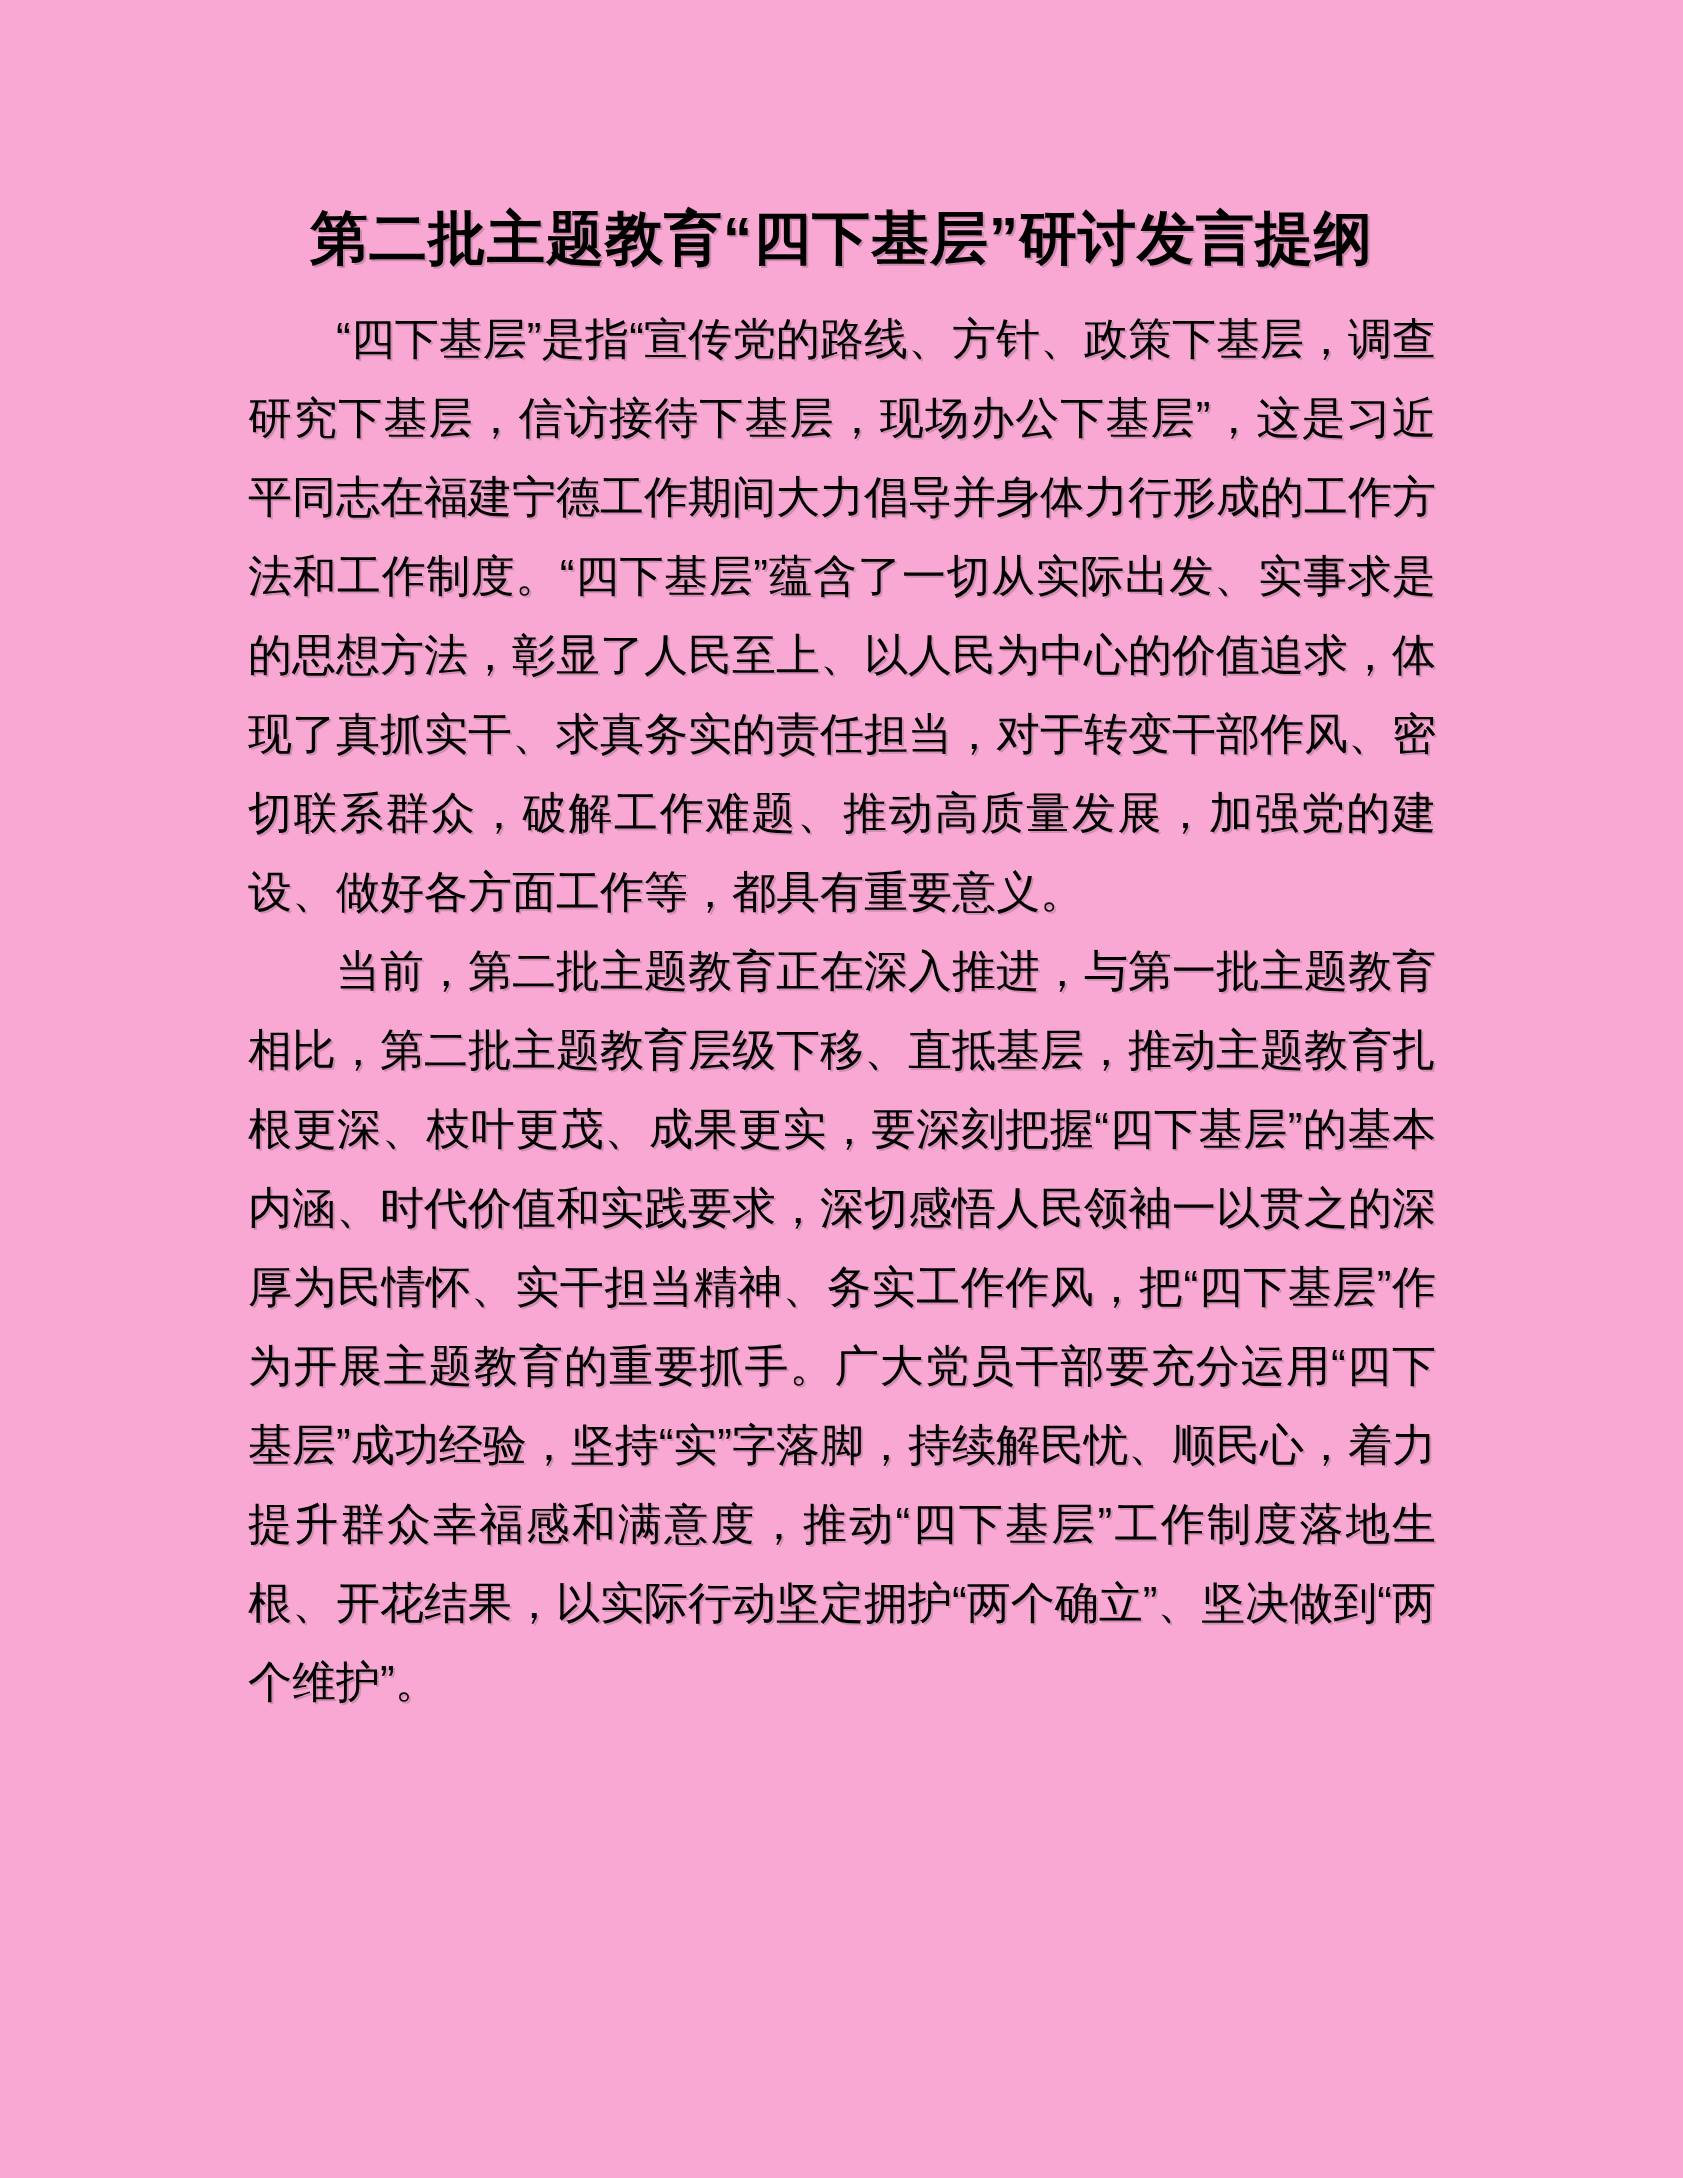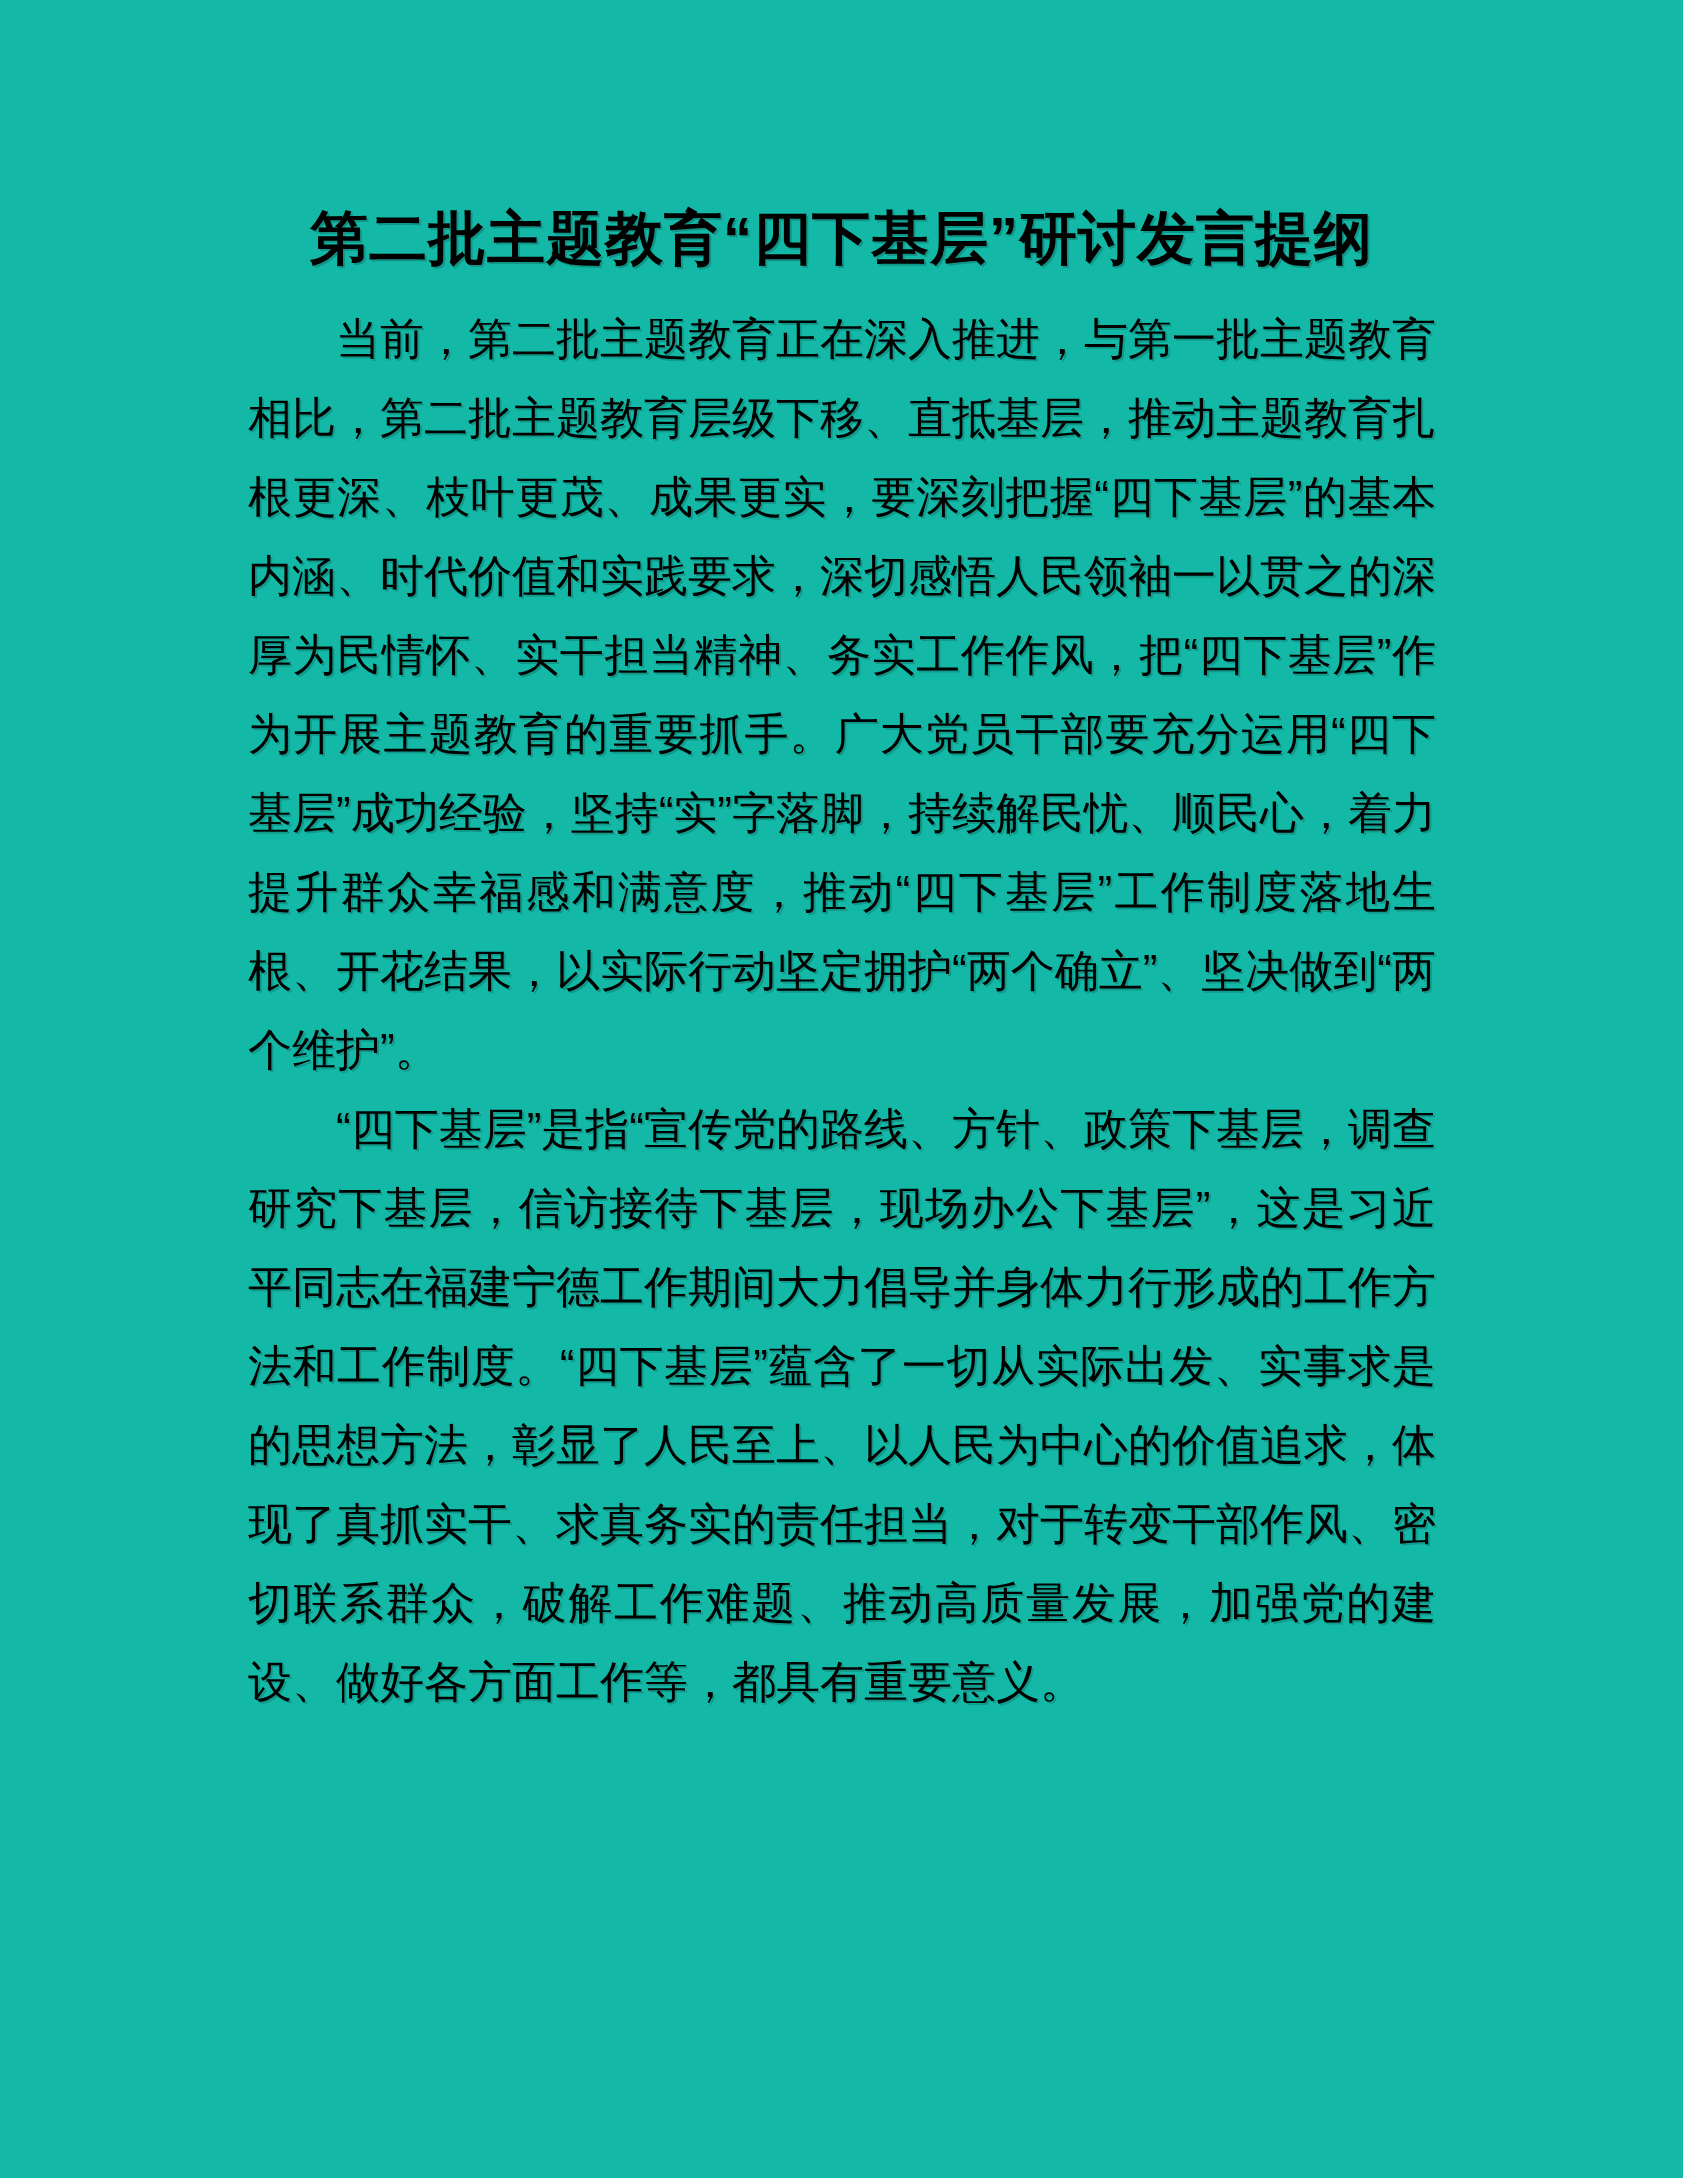--- a/index.html
+++ b/index.html
@@ -12,21 +12,21 @@
     height: 2178px;
     position: relative;
     overflow: hidden;
     font-family: "Liberation Sans", sans-serif;
   }
   .page {
     box-sizing: border-box;
     width: 1683px;
     height: 2178px;
     padding: 190px 248px 0 248px;
-    background: #14b8a6;
+    background: #f9a8d4;
   }
   .doc-title {
     margin: 0 0 14px 0;
     font-size: 58px;
     line-height: 95px;
     font-weight: 700;
     text-align: center;
     color: #000000;
     letter-spacing: 1px;
     text-shadow: 2px 2px 0 rgba(0,0,0,0.18);
@@ -50,17 +50,17 @@
   .para.section-heading {
     font-weight: 400;
   }
 </style>
 </head>
 <body>
 
 <div class="page">
   <h1 class="doc-title">第二批主题教育“四下基层”研讨发言提纲</h1>
   <div class="doc-content" id="paragraphs-container">
+      <p class="para">“四下基层”是指“宣传党的路线、方针、政策下基层，调查研究下基层，信访接待下基层，现场办公下基层”，这是习近平同志在福建宁德工作期间大力倡导并身体力行形成的工作方法和工作制度。“四下基层”蕴含了一切从实际出发、实事求是的思想方法，彰显了人民至上、以人民为中心的价值追求，体现了真抓实干、求真务实的责任担当，对于转变干部作风、密切联系群众，破解工作难题、推动高质量发展，加强党的建设、做好各方面工作等，都具有重要意义。</p>
       <p class="para">当前，第二批主题教育正在深入推进，与第一批主题教育相比，第二批主题教育层级下移、直抵基层，推动主题教育扎根更深、枝叶更茂、成果更实，要深刻把握“四下基层”的基本内涵、时代价值和实践要求，深切感悟人民领袖一以贯之的深厚为民情怀、实干担当精神、务实工作作风，把“四下基层”作为开展主题教育的重要抓手。广大党员干部要充分运用“四下基层”成功经验，坚持“实”字落脚，持续解民忧、顺民心，着力提升群众幸福感和满意度，推动“四下基层”工作制度落地生根、开花结果，以实际行动坚定拥护“两个确立”、坚决做到“两个维护”。</p>
-      <p class="para">“四下基层”是指“宣传党的路线、方针、政策下基层，调查研究下基层，信访接待下基层，现场办公下基层”，这是习近平同志在福建宁德工作期间大力倡导并身体力行形成的工作方法和工作制度。“四下基层”蕴含了一切从实际出发、实事求是的思想方法，彰显了人民至上、以人民为中心的价值追求，体现了真抓实干、求真务实的责任担当，对于转变干部作风、密切联系群众，破解工作难题、推动高质量发展，加强党的建设、做好各方面工作等，都具有重要意义。</p>
     </div>
 </div>
 
 
 </body></html>

